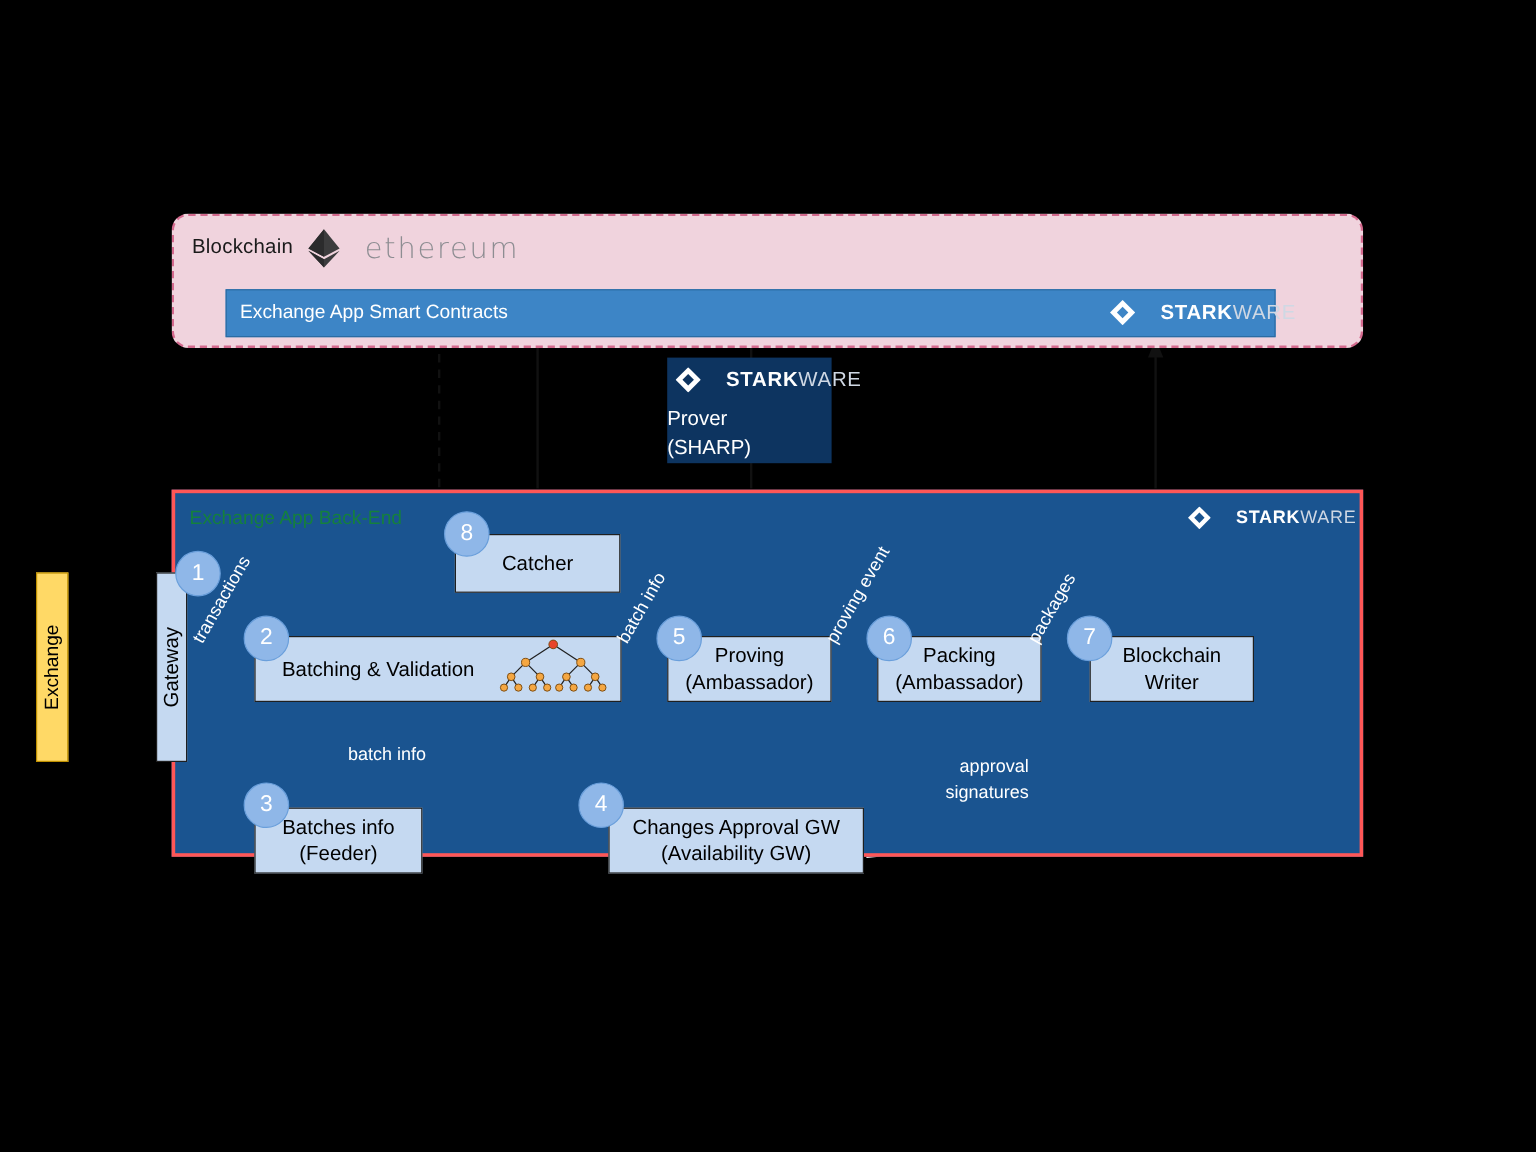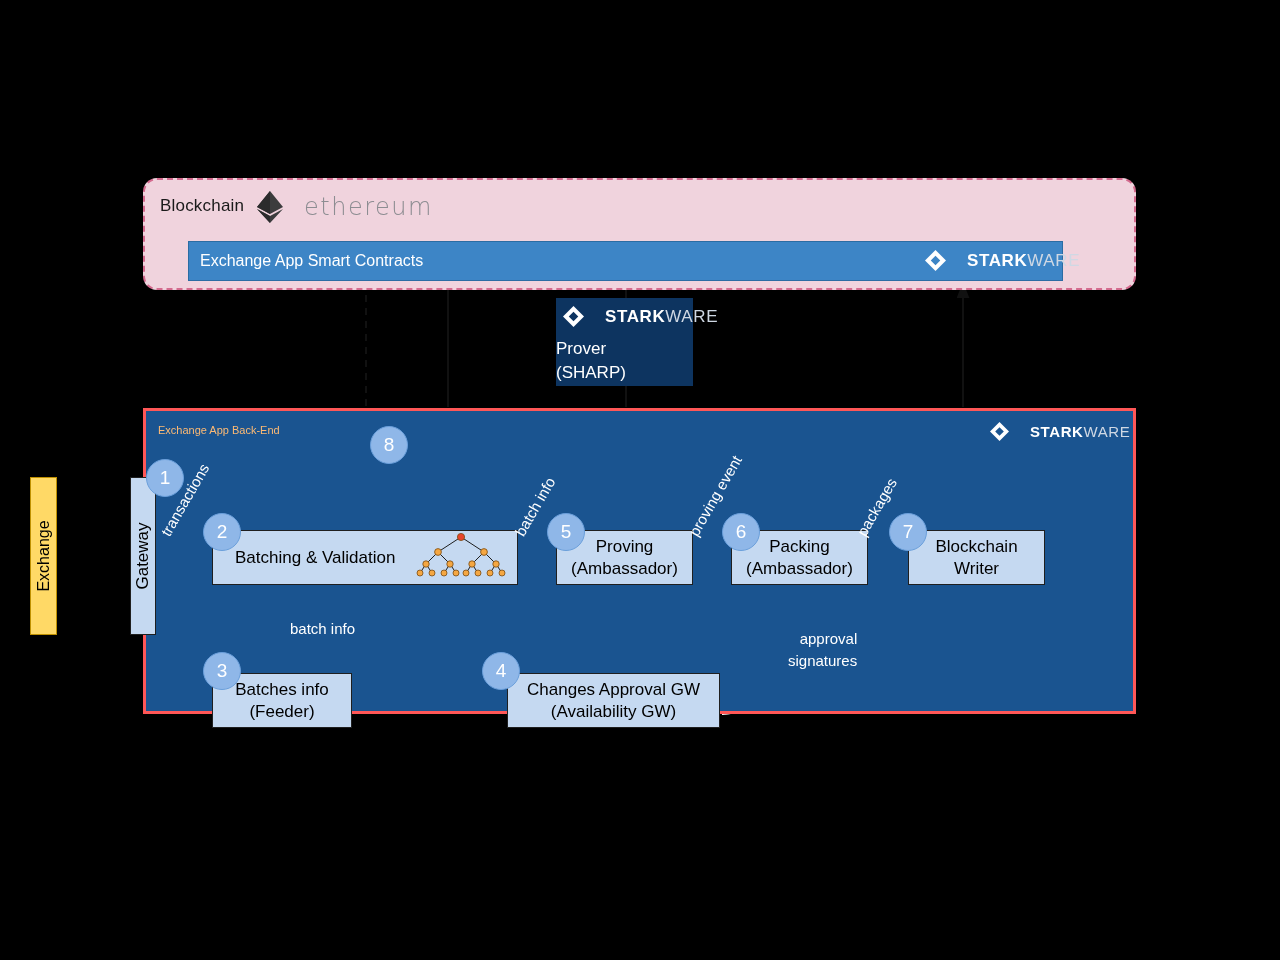--- a/index.html
+++ b/index.html
@@ -36,21 +36,21 @@
   }
   #prover-sw{left:563px;top:306px;}
   #prover-title{left:556px;top:337px;width:137px;text-align:left;
     font-size:17px;color:#fff;line-height:24px;}
 
   
   #backend-panel{
     left:143px;top:408px;width:993px;height:306px;
     background:#1a5490;border:3px solid #ff5757;
   }
-  #backend-label{left:158px;top:424px;font-size:11px;color:#fdba74;text-align:center;}
+  #backend-label{left:158px;top:424px;font-size:16px;color:#15803d;text-align:center;}
   #sw-logo-backend{left:990px;top:422px;}
 
   
   .node{
     background:#c5d9f1;border:1px solid #1f1f1f;
     display:flex;align-items:center;justify-content:center;
     font-size:17px;color:#000;text-align:center;line-height:22px;
   }
   .node .txt{padding:0 6px;}
 
@@ -206,20 +206,23 @@
     <span class="sw-text"><b>STARK</b><s>WARE</s></span>
   </div>
 
   <div class="abs" id="exchange-box">
     <span id="exchange-label">Exchange</span>
   </div>
   <div class="abs" id="gateway-box">
     <span id="gateway-label">Gateway</span>
   </div>
 
+  <div class="abs node" id="catcher-box">
+    <span class="txt">Catcher</span>
+  </div>
 
   <div class="abs node" id="batching-box">
     <span id="batching-label">Batching &amp; Validation</span>
     <span id="merkle">
       <svg width="96" height="48" viewBox="0 0 96 48">
         <g stroke="#1f1f1f" stroke-width="1" fill="none">
           <line x1="48" y1="6" x2="25" y2="21"></line>
             <line x1="48" y1="6" x2="71" y2="21"></line>
           <line x1="25" y1="21" x2="13" y2="33"></line>
             <line x1="25" y1="21" x2="37" y2="33"></line>

